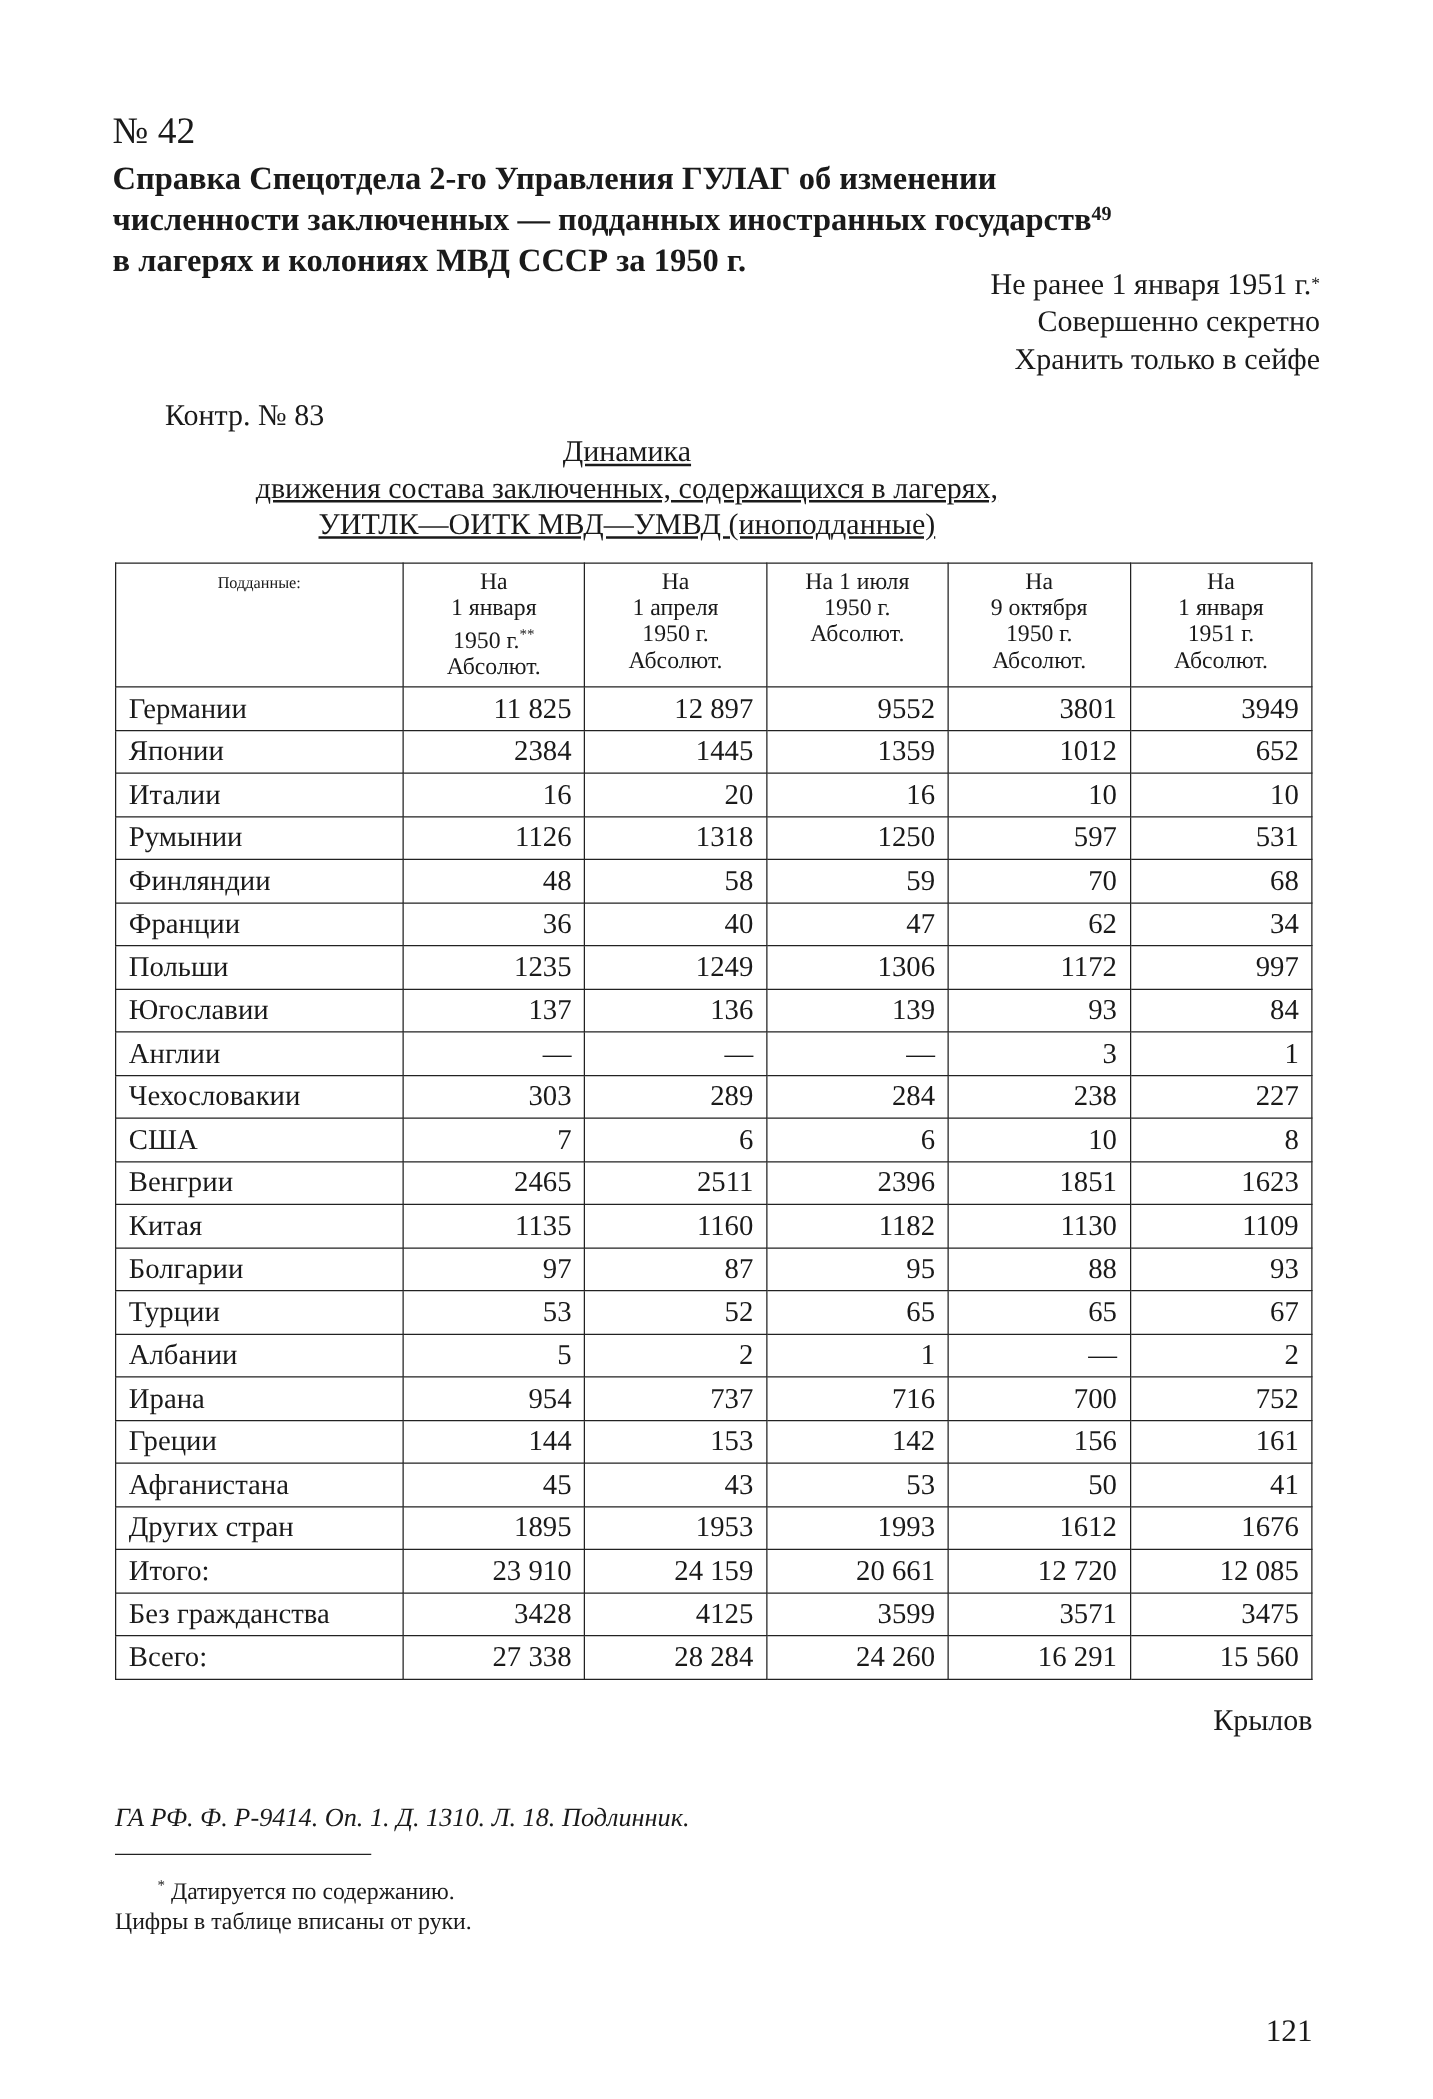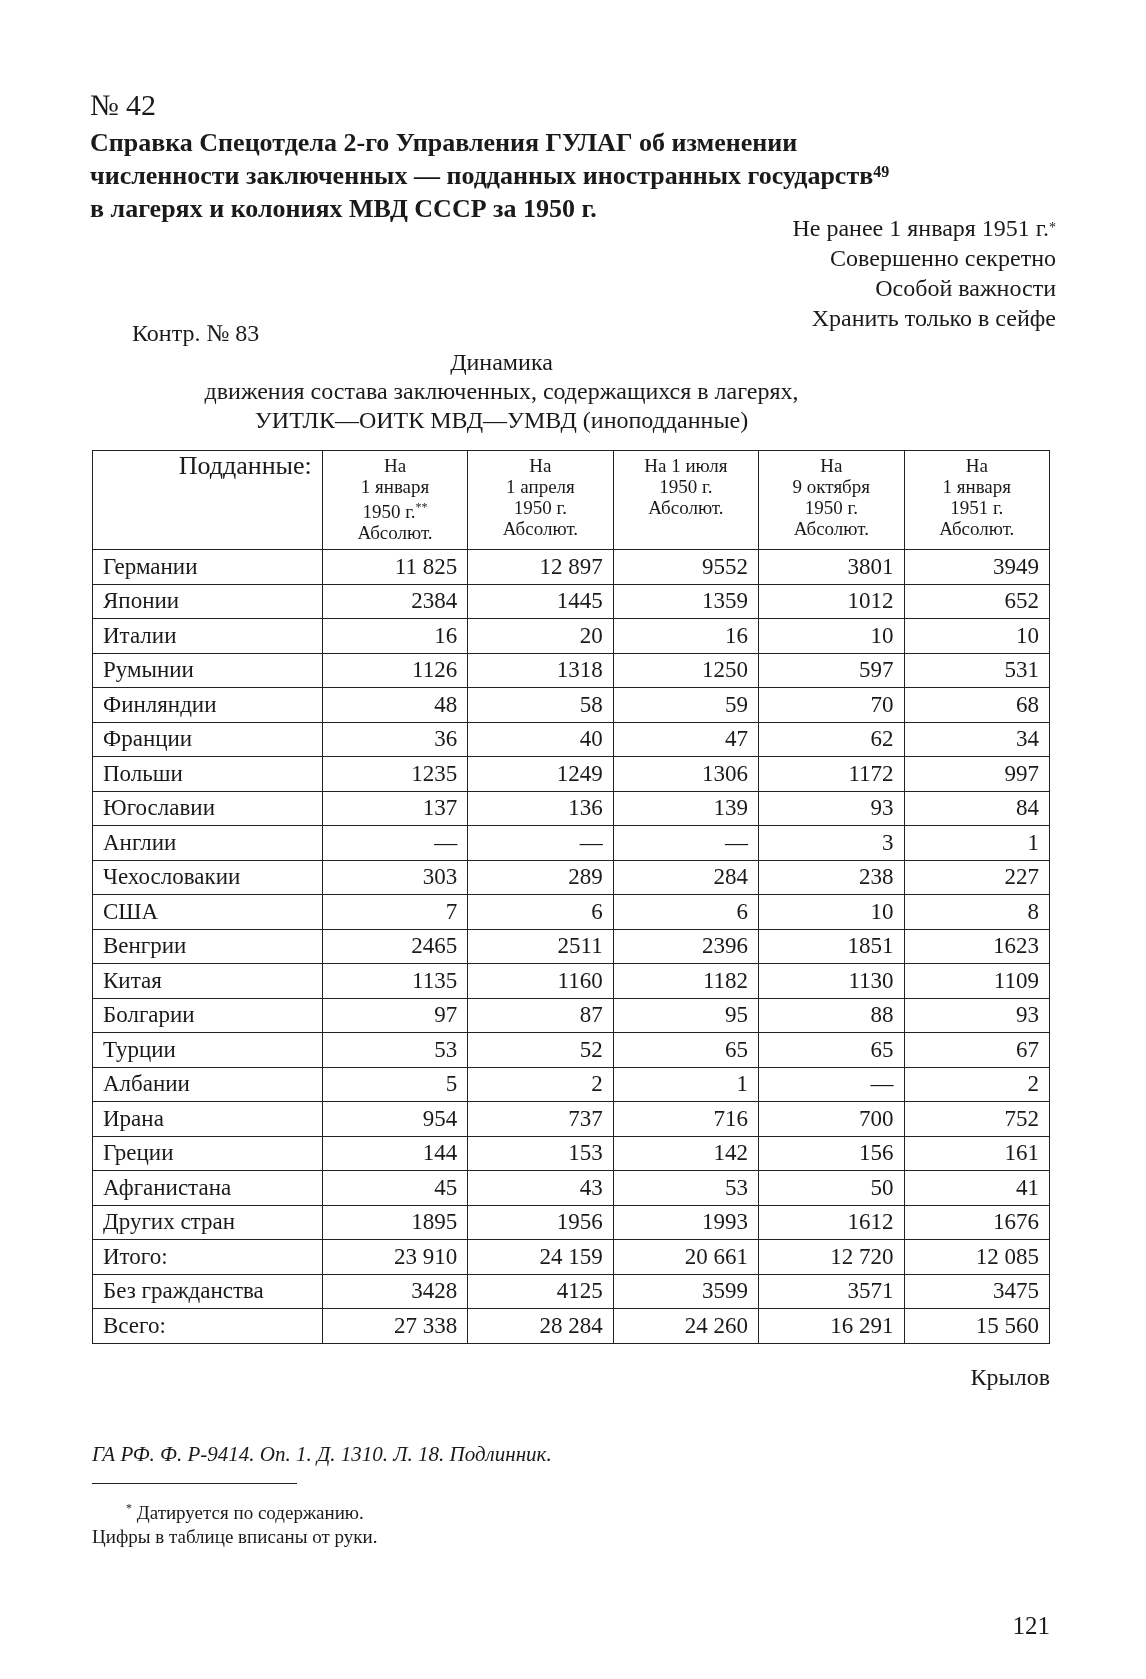--- a/index.html
+++ b/index.html
@@ -5,27 +5,27 @@
   html, body { margin:0; padding:0; background:#fff; }
   body { width:1146px; height:1679px; position:relative; overflow:hidden;
          font-family:"Liberation Serif","DejaVu Serif",serif; color:#1a1a1a; }
   .abs { position:absolute; }
   .docnum { left:90px; top:88px; font-size:30px; font-weight:normal; }
   .title { left:90px; top:126px; font-size:26px; font-weight:bold; line-height:33px; width:980px; }
   .title sup { font-size:16px; vertical-align:top; position:relative; top:-4px; }
   .stamps { right:90px; top:213px; font-size:24px; line-height:30px; text-align:right; }
   .stamps sup { font-size:14px; vertical-align:top; }
   .kontr { left:132px; top:320px; font-size:24px; }
-  .subtitle { left:0; width:1003px; top:348px; font-size:24px; line-height:29px; text-align:center; }
+  .subtitle { left:0; width:1003px; top:348px; font-size:24px; line-height:29px; text-align:center;text-decoration:underline; }
   table.data { position:absolute; left:92px; top:450px; width:958px; border-collapse:collapse;
                font-size:23px; }
   table.data td, table.data th { border:1.5px solid #222; padding:0 10px; height:33.5px; }
   table.data th { font-weight:normal; font-size:19px; line-height:21px; vertical-align:top;
                   text-align:center; padding-top:4px; height:94px; }
-  table.data th.country-h { text-align:right; font-size:26px; }
+  table.data th.country-h { text-align:center; font-size:13px; }
   table.data th sup { font-size:12px; }
   table.data td.num { text-align:right; padding-right:10px; }
   table.data td.label { text-align:left; }
   col.c0 { width:230px; } col.cn { width:145.6px; }
   .signature { right:96px; top:1364px; font-size:24px; }
   .source { left:92px; top:1442px; font-size:21px; font-style:italic; }
   .rule { left:92px; top:1483px; width:205px; height:0; border-top:1.5px solid #222; }
   .footnotes { left:92px; top:1496px; width:960px; font-size:19px; line-height:24px; }
   .footnotes .fn { text-indent:34px; text-align:justify; }
   .footnotes .fn.cont { text-indent:0; }
@@ -39,21 +39,20 @@
 
 <div class="abs title">
   <div>Справка Спецотдела 2-го Управления ГУЛАГ об изменении</div>
   <div><span>численности заключенных — подданных иностранных государств</span><sup>49</sup></div>
   <div>в лагерях и колониях МВД СССР за 1950 г.</div>
 </div>
 
 <div class="abs stamps">
   <div><span>Не ранее 1 января 1951 г.</span><sup>*</sup></div>
   <div>Совершенно секретно</div>
-  <div>Особой важности</div>
   <div>Хранить только в сейфе</div>
 </div>
 
 <div class="abs kontr">Контр. № 83</div>
 
 <div class="abs subtitle">
   <div>Динамика</div>
   <div>движения состава заключенных, содержащихся в лагерях,</div>
   <div>УИТЛК—ОИТК МВД—УМВД (иноподданные)</div>
 </div>
@@ -250,21 +249,21 @@
         <td class="label">Афганистана</td>
         <td class="num">45</td>
         <td class="num">43</td>
         <td class="num">53</td>
         <td class="num">50</td>
         <td class="num">41</td>
       </tr>
       <tr>
         <td class="label">Других стран</td>
         <td class="num">1895</td>
-        <td class="num">1956</td>
+        <td class="num">1953</td>
         <td class="num">1993</td>
         <td class="num">1612</td>
         <td class="num">1676</td>
       </tr>
       <tr>
         <td class="label">Итого:</td>
         <td class="num">23 910</td>
         <td class="num">24 159</td>
         <td class="num">20 661</td>
         <td class="num">12 720</td>

